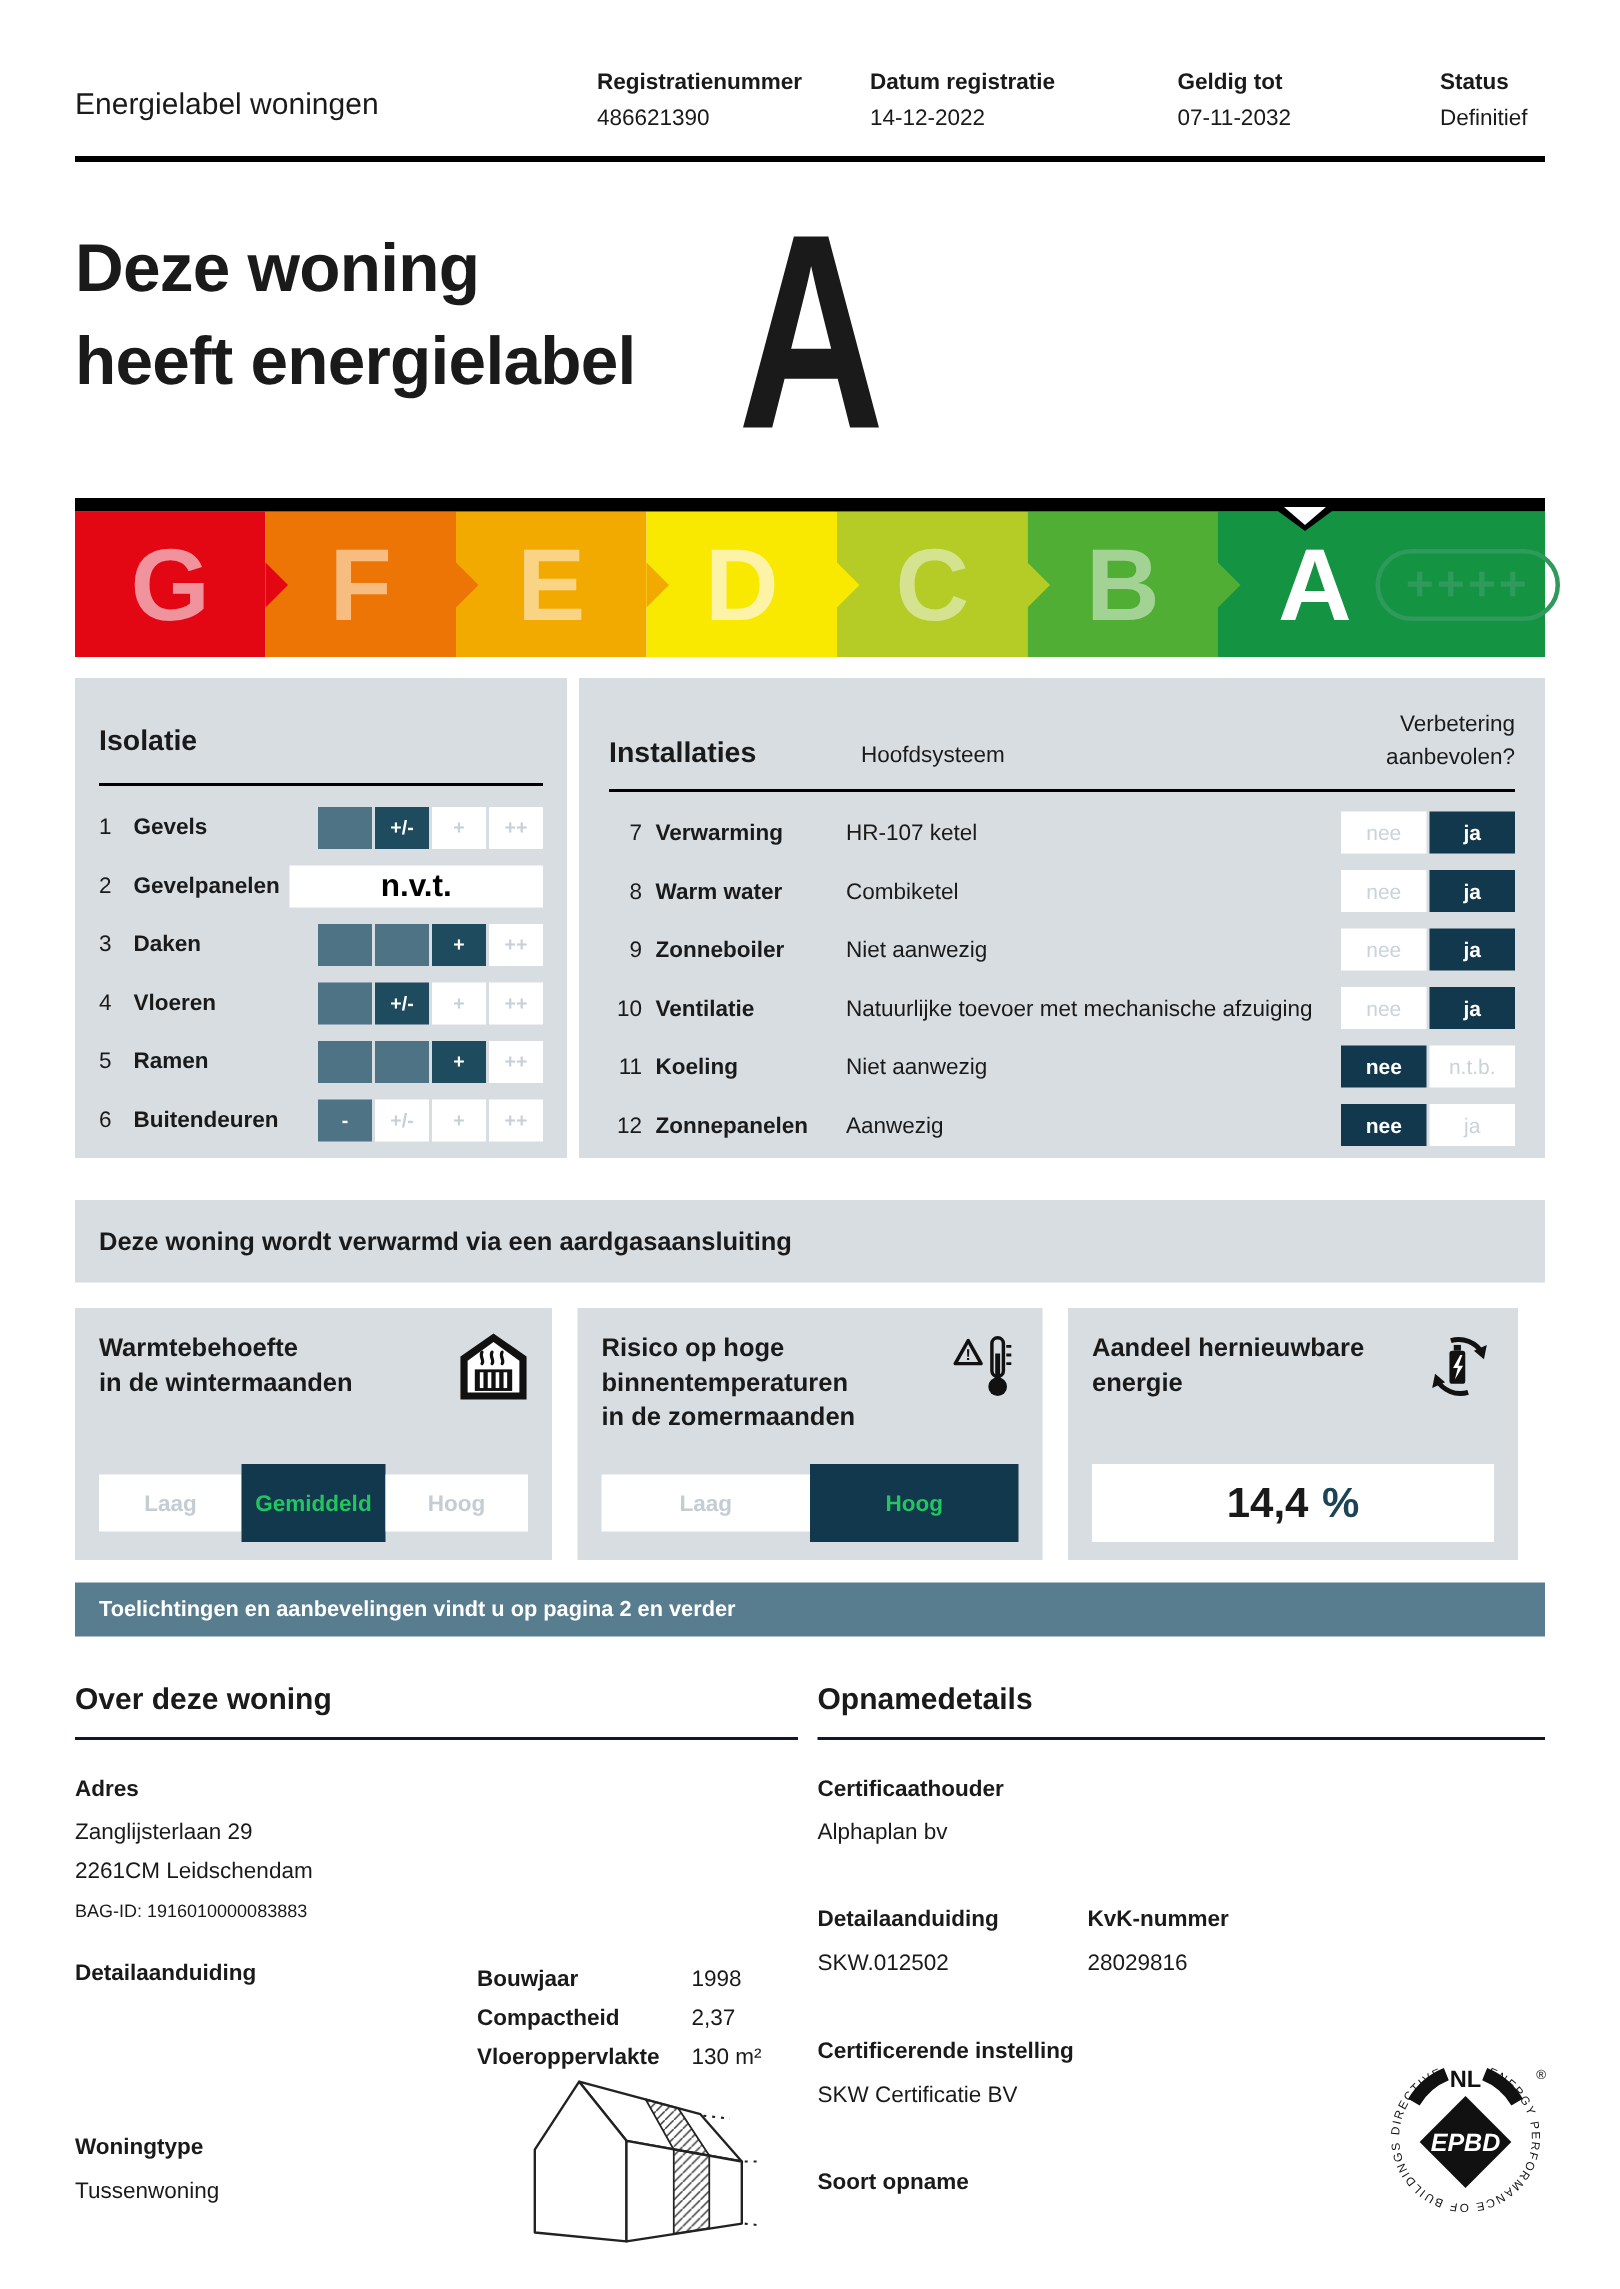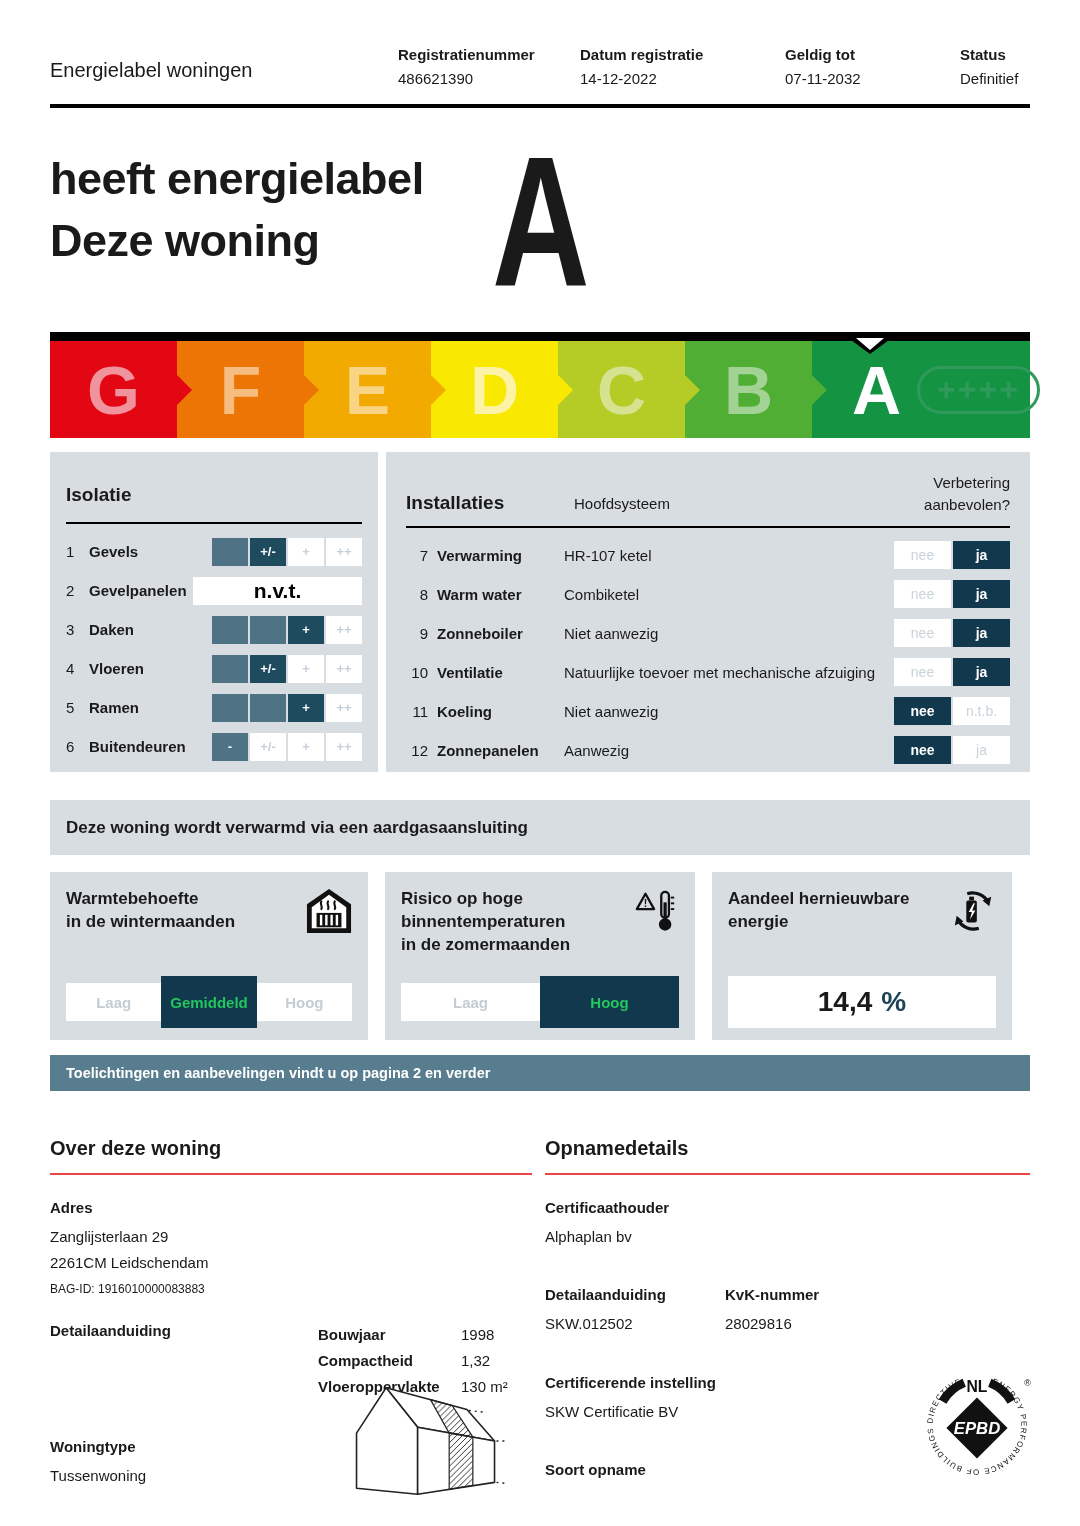--- a/index.html
+++ b/index.html
@@ -86,21 +86,21 @@
   .value-box .unit { color:#1d4456; margin-left:9px; }
 
   
   .info-bar { position:absolute; left:50px; top:1055px; width:980px; height:36px; background:#587d8e;
               color:#ffffff; font-size:14.5px; font-weight:bold; display:flex; align-items:center; padding-left:16px; }
 
   
   .col { position:absolute; top:1122px; font-size:15px; }
   .col-left  { left:50px;  width:482px; }
   .col-right { left:545px; width:485px; }
-  .h2 { font-size:20px; font-weight:bold; padding-bottom:13px; border-bottom:2px solid #ef4444; margin-bottom:24px;margin-top:15px; }
+  .h2 { font-size:20px; font-weight:bold; padding-bottom:13px; border-bottom:2px solid #0f172a; margin-bottom:24px; }
   .lbl { font-weight:bold; margin-bottom:8px; }
   .val { line-height:1.75; }
   .bag { font-size:12px; margin-top:5px; }
   .block { margin-bottom:26px; }
   .two-col { display:flex; }
   .detail-row { margin-top:26px; }
   .detail-left { width:268px; }
   .facts .frow { display:flex; line-height:1.75; }
   .facts .flabel { width:143px; font-weight:bold; }
   .woningtype-block { margin-top:38px; }
@@ -130,22 +130,22 @@
     </div>
     <div class="hfield hf-4">
       <div class="hlabel">Status</div>
       <div>Definitief</div>
     </div>
   </div>
   <div class="top-rule"></div>
 
   <div class="hero">
     <div class="hero-text">
+      <div>Deze woning</div>
       <div>heeft energielabel</div>
-      <div>Deze woning</div>
     </div>
     <div class="hero-grade">A</div>
   </div>
 
   <div class="scale">
     <div class="scale-topbar">
       <div class="notch-outer"></div>
       <div class="notch-inner"></div>
     </div>
     <div class="scale-row">
@@ -392,21 +392,21 @@
     </div>
     <div class="two-col detail-row">
       <div class="detail-left lbl">Detailaanduiding</div>
       <div class="facts">
         <div class="frow">
           <span class="flabel">Bouwjaar</span>
           <span>1998</span>
         </div>
         <div class="frow">
           <span class="flabel">Compactheid</span>
-          <span>1,32</span>
+          <span>2,37</span>
         </div>
         <div class="frow">
           <span class="flabel">Vloeroppervlakte</span>
           <span>130 m²</span>
         </div>
       </div>
     </div>
     <div class="woningtype-block">
       <div class="lbl">Woningtype</div>
       <div class="val">Tussenwoning</div>

